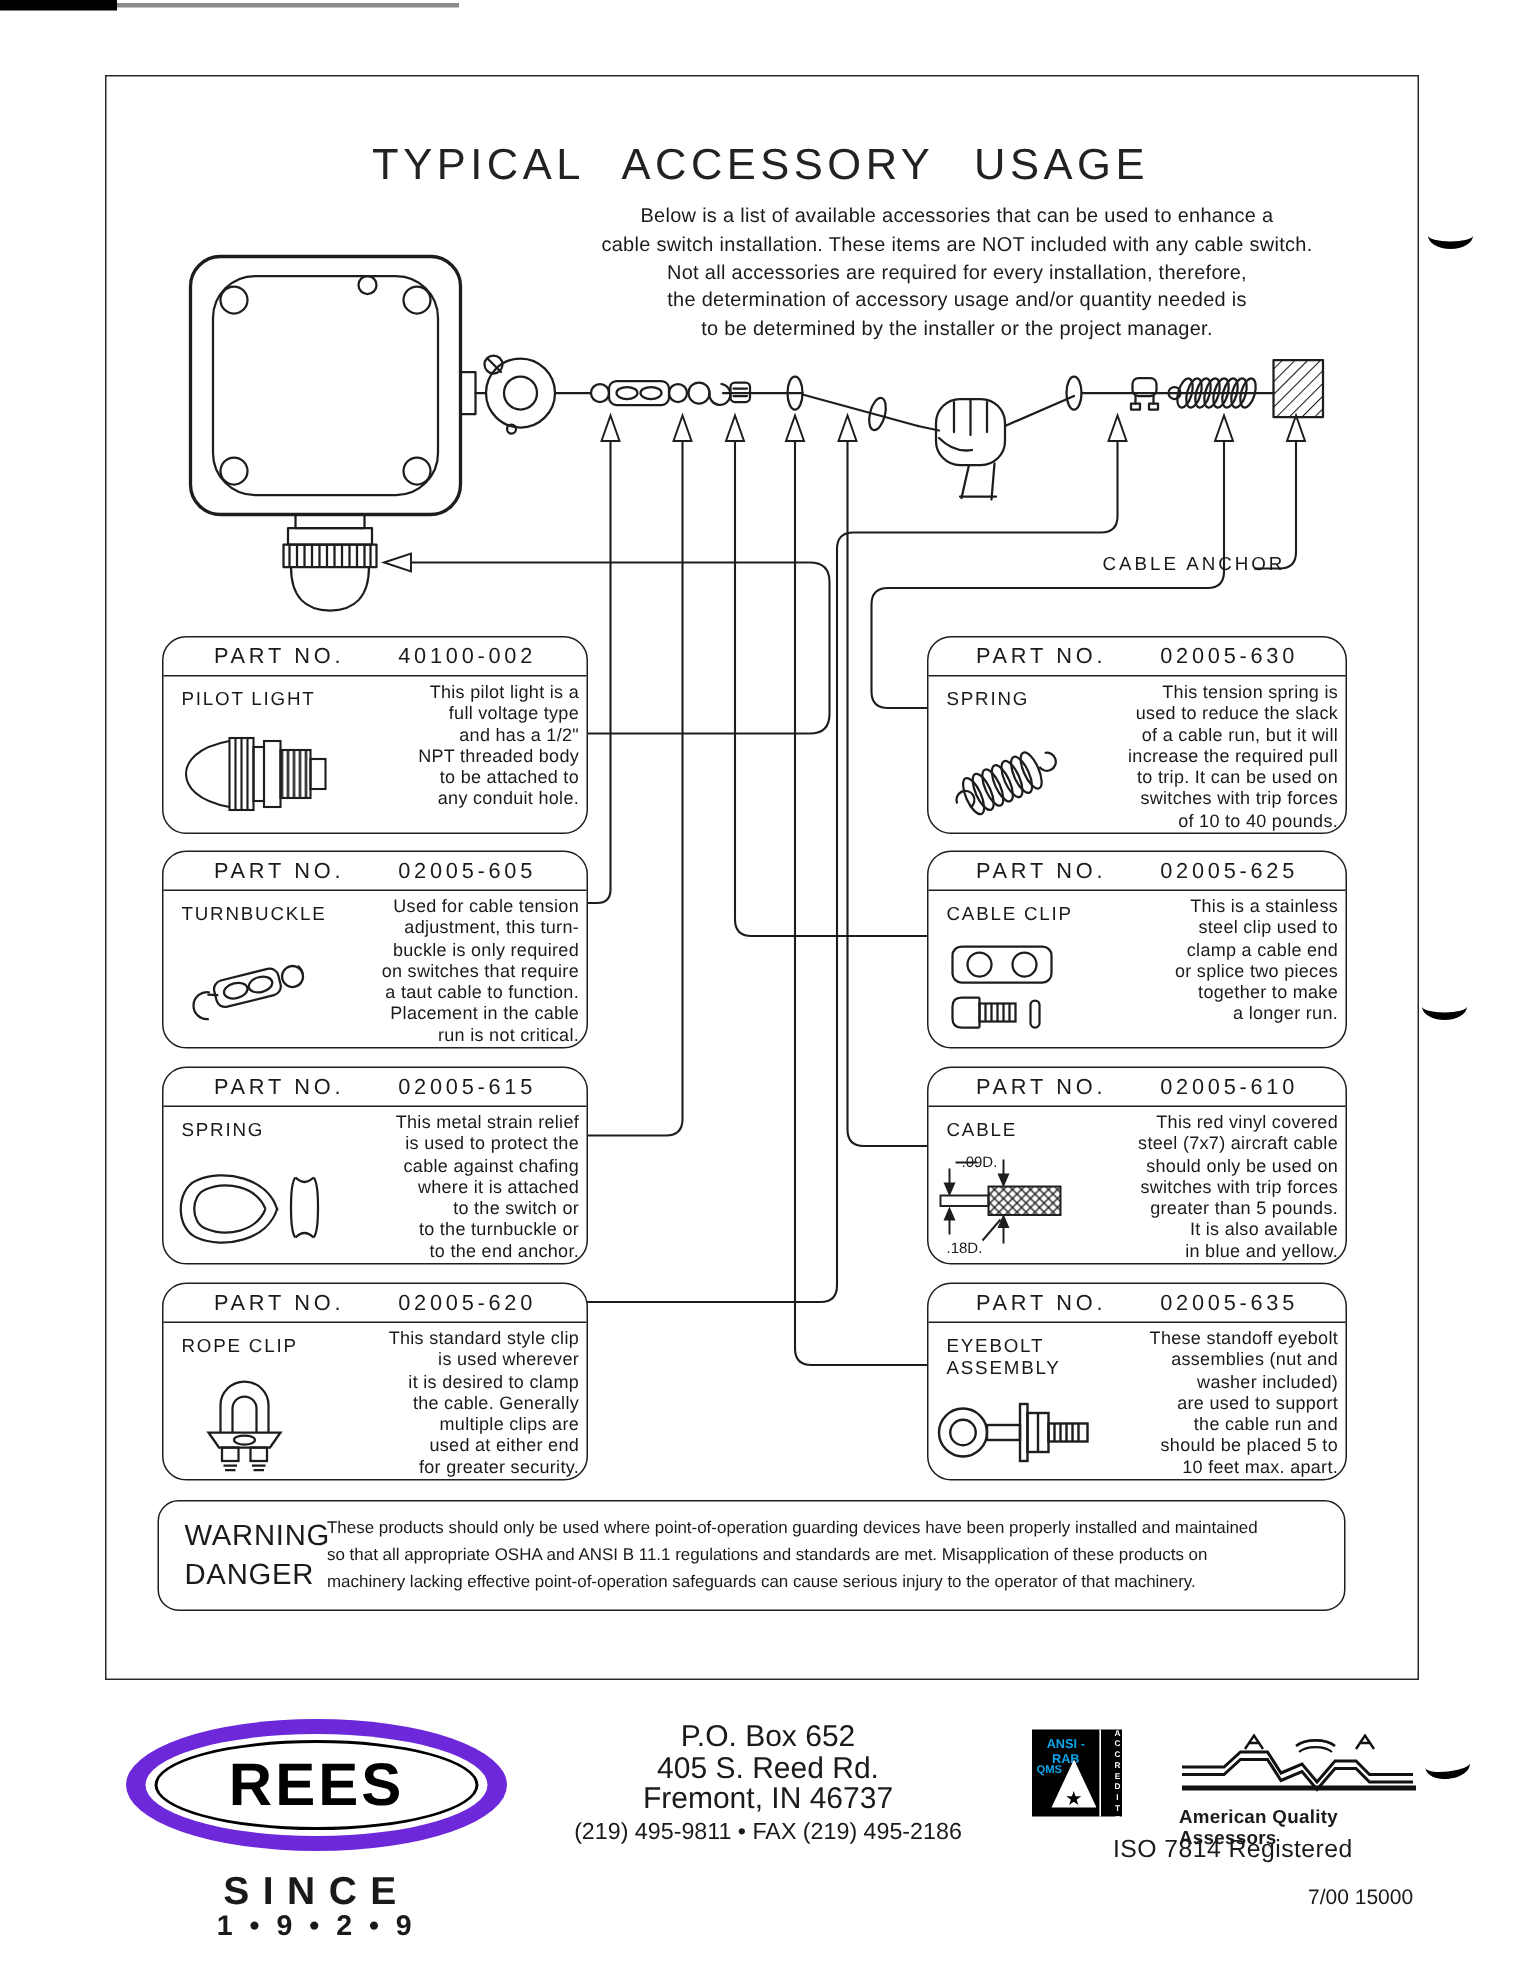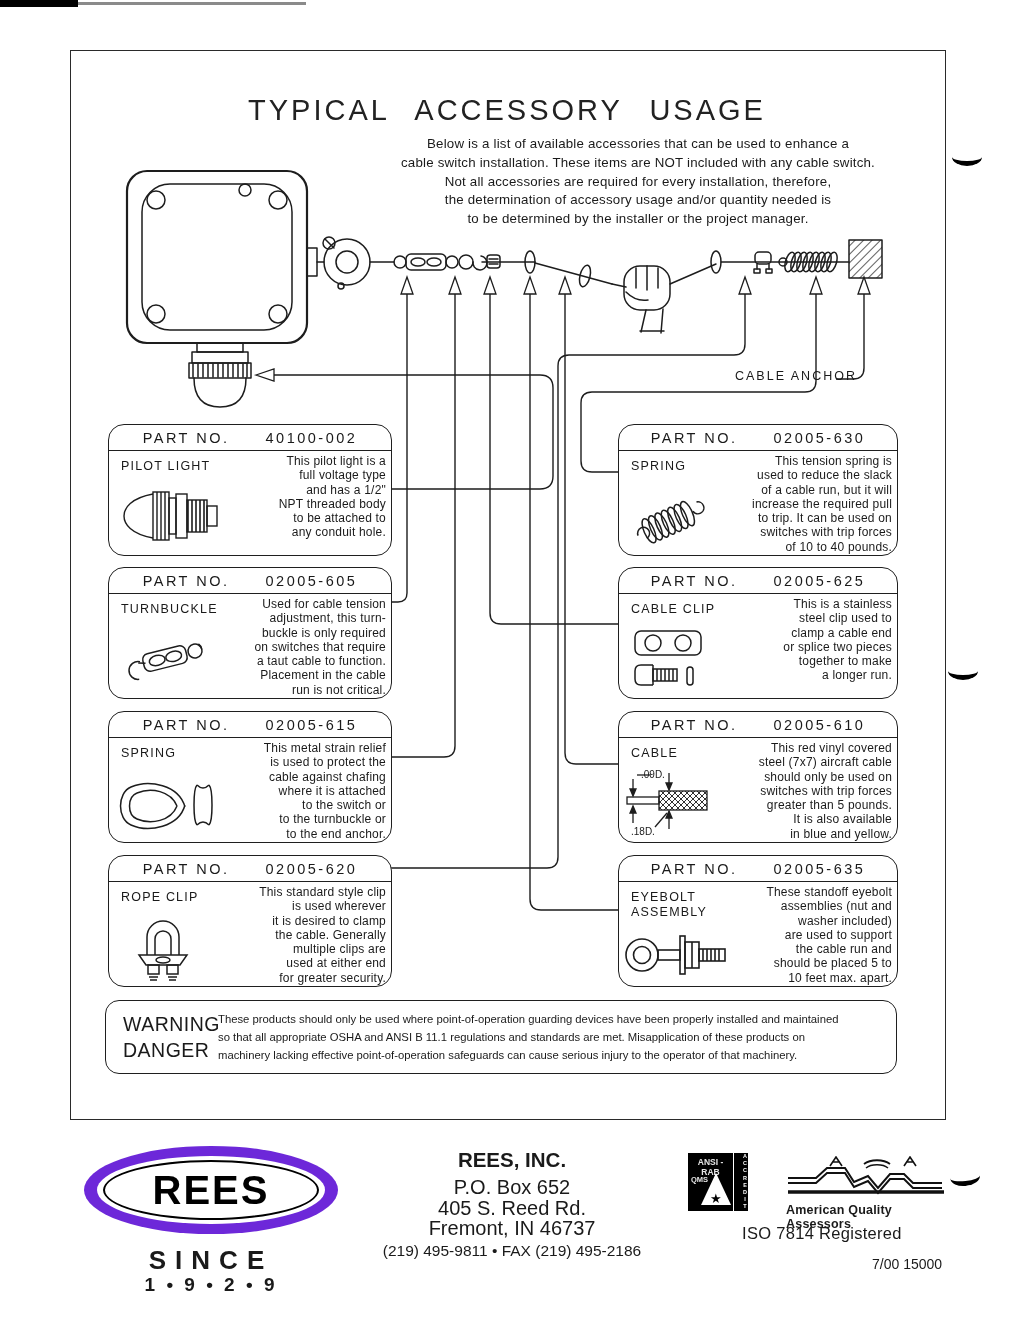--- a/index.html
+++ b/index.html
@@ -46,21 +46,21 @@
              border-radius:50%;display:flex;align-items:center;justify-content:center;}
   .rees-text{font-size:40px;font-weight:bold;letter-spacing:2px;color:#000;}
   .since{left:118px;top:1245px;width:186px;text-align:center;font-size:26px;font-weight:bold;
          letter-spacing:9px;}
   .year{left:118px;top:1274px;width:186px;text-align:center;font-size:19px;font-weight:bold;
         letter-spacing:3px;}
   .co{left:332px;top:1148px;width:360px;text-align:center;}
   .co-name{font-size:20.5px;font-weight:bold;margin-bottom:5px;}
   .co-line{font-size:20px;line-height:20.5px;}
   .co-phone{font-size:15.5px;margin-top:2px;}
-  .ansi{left:688px;top:1153px;width:45px;height:58px;background:#000;color:#e5e5e5;}
+  .ansi{left:688px;top:1153px;width:45px;height:58px;background:#000;color:#0ea5e9;}
   .ansi-top{position:absolute;left:0;top:4px;width:45px;text-align:center;font-size:8.5px;
             font-weight:bold;letter-spacing:0;}
   .ansi-qms{position:absolute;left:3px;top:22px;font-size:7.5px;font-weight:bold;}
   .accr{left:733px;top:1153px;width:14px;height:58px;background:#000;color:#fff;
         writing-mode:vertical-rl;text-orientation:upright;font-size:5.5px;font-weight:bold;
         letter-spacing:1.2px;text-align:center;border-left:1.5px solid #fff;}
   .aqa{left:786px;top:1156px;width:160px;}
   .aqa-text{font-size:12.5px;font-weight:bold;letter-spacing:0.2px;margin-top:1px;}
   .iso{left:742px;top:1224px;font-size:16.5px;letter-spacing:0.3px;}
   .pcode{left:872px;top:1256px;font-size:14px;}
@@ -445,21 +445,20 @@
     <div class="rees-white">
       <div class="rees-ring">
         <span class="rees-text">REES</span>
       </div>
     </div>
   </div>
   <div class="abs since">SINCE</div>
   <div class="abs year">1 • 9 • 2 • 9</div>
 
   <div class="abs co">
-    <div class="co-name">REES, INC.</div>
     <div class="co-line">P.O. Box 652</div>
     <div class="co-line">405 S. Reed Rd.</div>
     <div class="co-line">Fremont, IN 46737</div>
     <div class="co-line co-phone">(219) 495-9811 • FAX (219) 495-2186</div>
   </div>
 
   <div class="abs ansi">
     <div class="ansi-top">ANSI - RAB</div>
     <div class="ansi-qms">QMS</div>
     <svg style="position:absolute;left:9px;top:20px;" width="34" height="34" viewBox="0 0 34 34">

